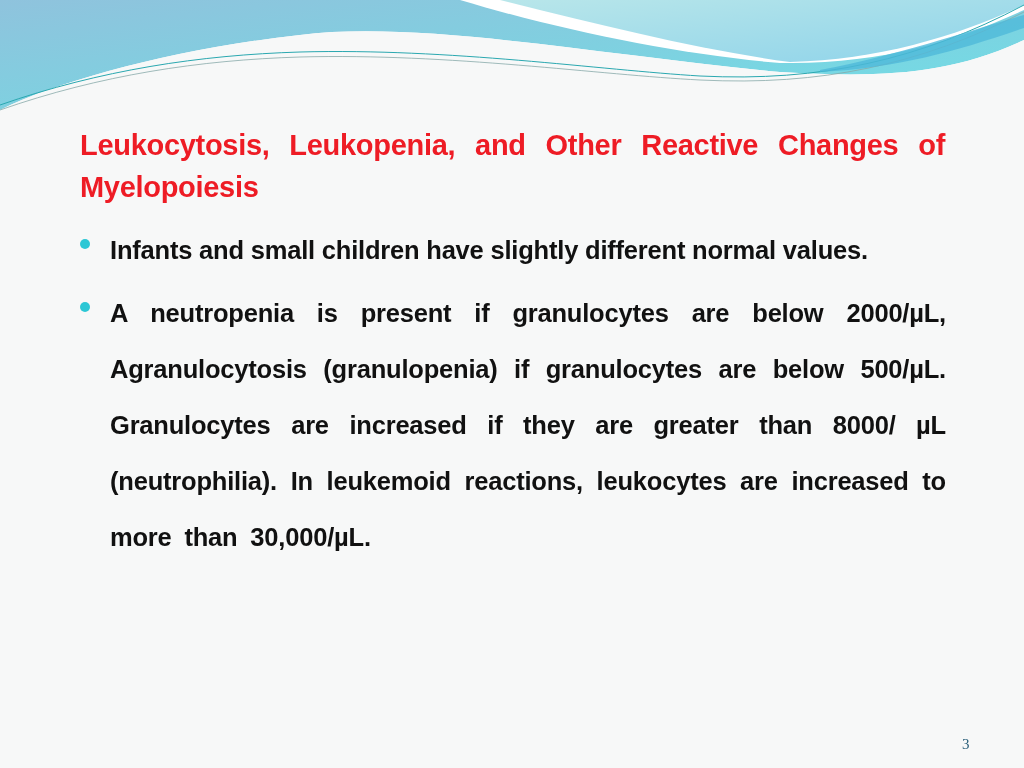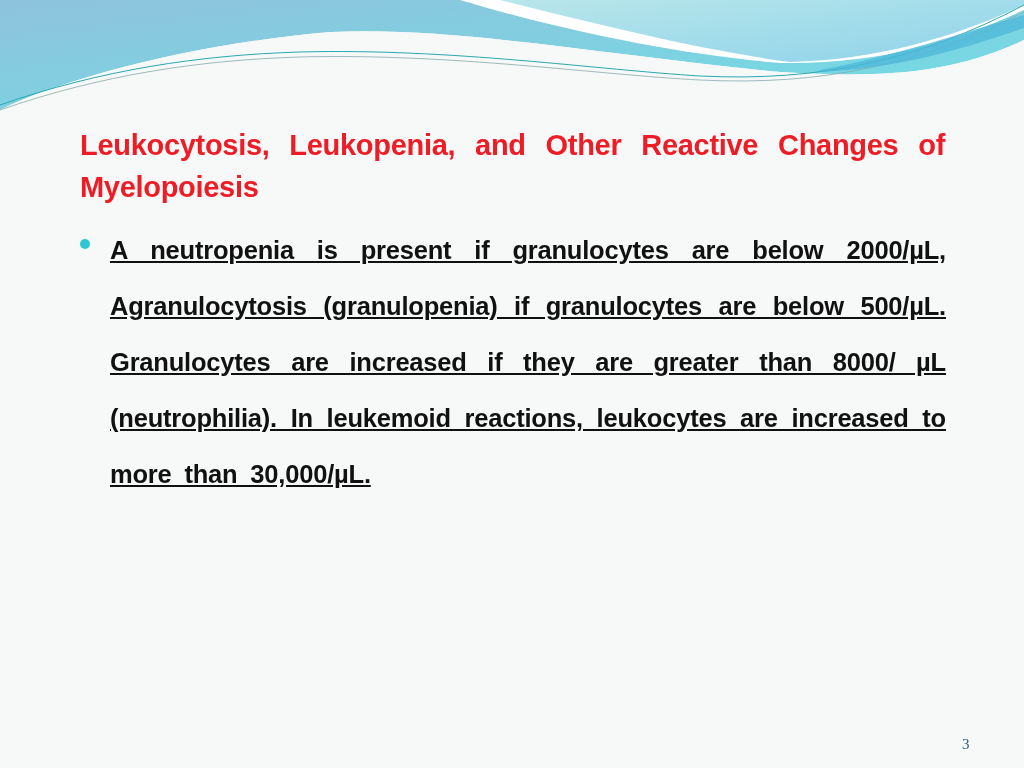--- a/index.html
+++ b/index.html
@@ -20,21 +20,21 @@
   .dot {
     position:absolute; left:0; top:17px; width:10px; height:10px;
     border-radius:50%; background:#2cc7d5;
   }
   .btext {
     font-weight:bold; font-size:25.5px; color:#111; line-height:57px;
     text-align:justify; letter-spacing:-0.2px;
   }
   .b1 { line-height:57px; }
   .b2 .btext { line-height:57px; }
-  .b3 .btext { line-height:56px; word-spacing:6px;text-decoration:underline; }
+  .b3 .btext { line-height:56px; word-spacing:6px; }
   .hl { color:#1f72b8; }
   .page-num {
     position:absolute; left:962px; top:736px; font-size:15px; color:#2b5f7a;
     font-family:"Liberation Serif", serif;
   }
 </style>
 </head>
 <body>
 
 <svg class="header-wave" viewBox="0 0 1024 120" preserveAspectRatio="none">
@@ -54,19 +54,23 @@
   <path d="M500,0 L1024,0 L1024,5 C960,35 880,60 790,62 C700,50 600,25 500,0 Z" fill="url(#g2)"></path>
   <path d="M0,120 L0,110 C60,80 180,48 300,35 C420,20 600,55 780,72 C880,78 950,75 1024,40 L1024,120 Z" fill="#f7f8f8"></path>
   <path d="M0,105 C100,70 200,55 300,52 C450,48 600,70 700,76 C820,82 920,60 1024,5" fill="none" stroke="#2aa8b0" stroke-width="1"></path>
   <path d="M0,110 C100,75 200,60 300,57 C450,53 600,75 700,80 C820,86 920,65 1024,12" fill="none" stroke="#8aa" stroke-width="0.8"></path>
   <path d="M820,70 C900,55 970,30 1024,15 L1024,28 C960,50 900,68 820,72 Z" fill="#4fb9d9" opacity="0.8"></path>
 </svg>
 
 <div class="title">Leukocytosis, Leukopenia, and Other Reactive Changes of Myelopoiesis</div>
 
 <div class="bullets">
+  <div class="bullet b2">
+    <span class="dot"></span>
+    <div class="btext">Infants and small children have slightly different normal values.</div>
+  </div>
   <div class="bullet b3">
     <span class="dot"></span>
     <div class="btext">A neutropenia is present if granulocytes are below 2000/µL, Agranulocytosis (granulopenia) if granulocytes are below 500/µL. Granulocytes are increased if they are greater than 8000/ µL (neutrophilia). In leukemoid reactions, leukocytes are increased to more than 30,000/µL.</div>
   </div>
 </div>
 
 <div class="page-num">3</div>
 
 </body></html>

